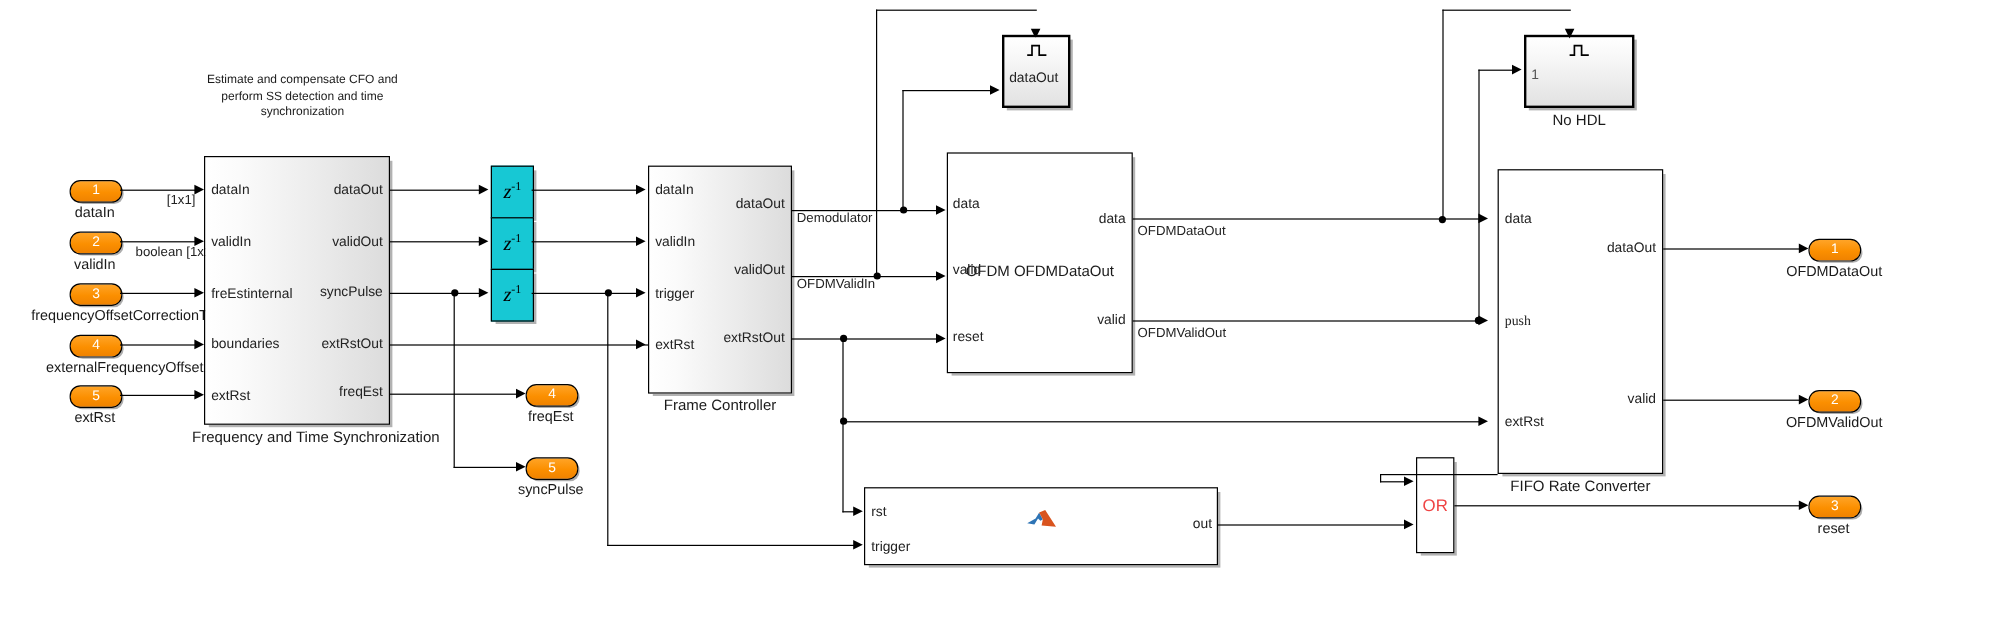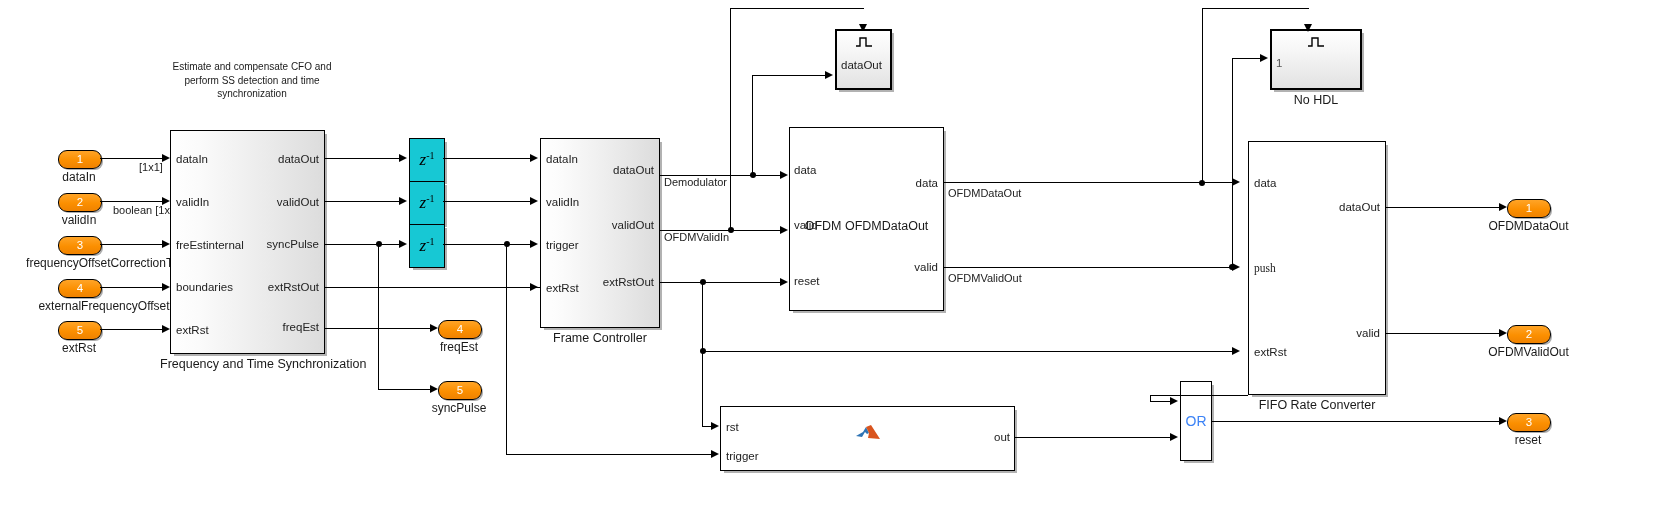--- a/index.html
+++ b/index.html
@@ -130,21 +130,21 @@
   .orgate{
     position:absolute;
     box-sizing:border-box;
     border:1.6px solid #000;
     background:#ffffff;
     box-shadow:3px 3px 0 -1px rgba(0,0,0,.30);
   }
   .orgate span{
     position:absolute;left:0;right:0;top:50%;
     transform:translateY(-50%);
-    text-align:center;font-size:14px;color:#3b82f6;
+    text-align:center;font-size:14px;color:#ef4444;
   }
 
   
   .wire{position:absolute;background:#000;}
   .wh{height:1.3px;}
   .wv{width:1.3px;}
   .junction{
     position:absolute;
     width:6px;height:6px;
     border-radius:50%;

